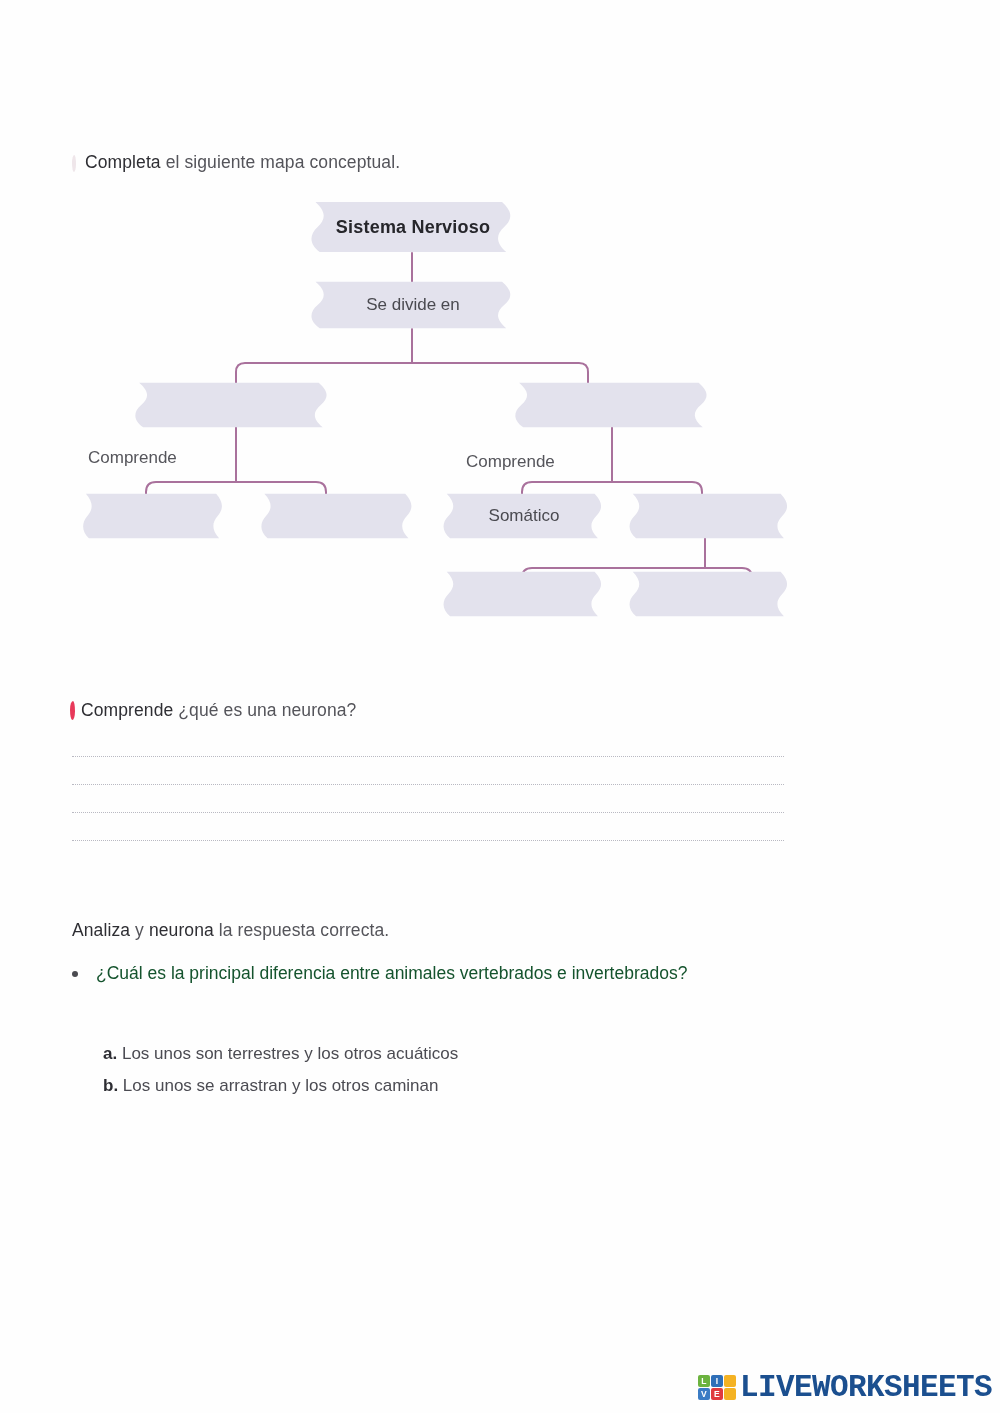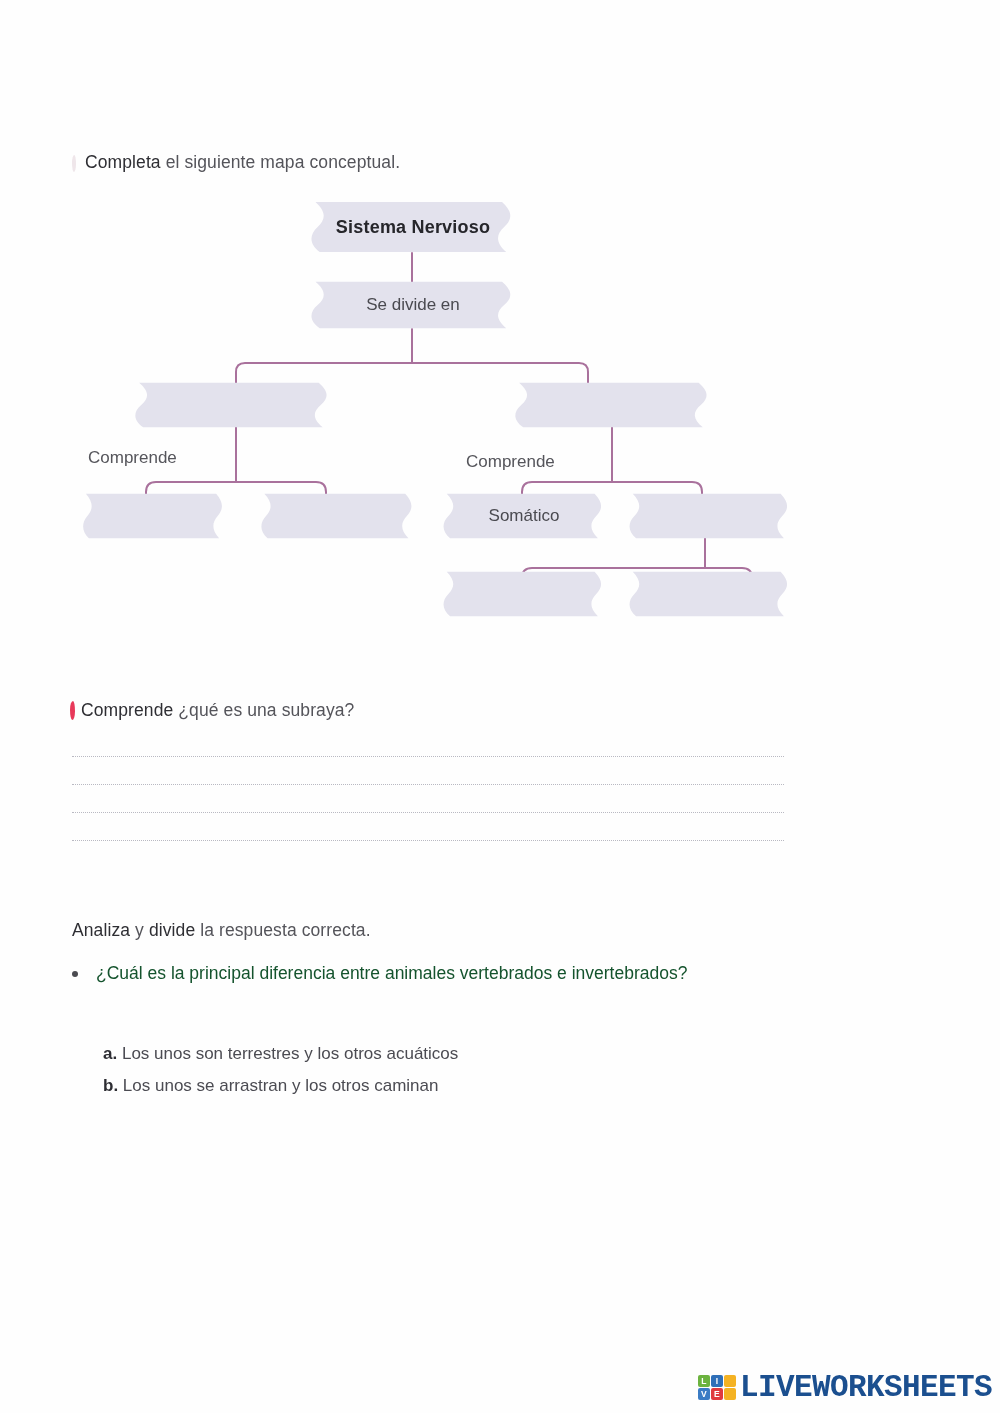--- a/index.html
+++ b/index.html
@@ -236,28 +236,28 @@
 
 
     <div class="node-text" style="left:626px; top:570px; width:168px; height:48px;"></div>
 
     <div class="side-label" style="left:88px; top:448px;">Comprende</div>
 
     <div class="side-label" style="left:466px; top:452px;">Comprende</div>
   </div>
 
   <div class="red-marker" style="left:70px; top:701px;"></div>
-  <div class="instr" style="left:81px; top:700px;"><b>Comprende</b><span> ¿qué es una subraya?</span></div>
+  <div class="instr" style="left:81px; top:700px;"><b>Comprende</b><span> ¿qué es una neurona?</span></div>
 
   <div class="dotline" style="left:72px; top:756px; width:712px;"></div>
   <div class="dotline" style="left:72px; top:784px; width:712px;"></div>
   <div class="dotline" style="left:72px; top:812px; width:712px;"></div>
   <div class="dotline" style="left:72px; top:840px; width:712px;"></div>
 
-  <div class="instr" style="left:72px; top:920px;"><b>Analiza</b><span> y </span><b>divide</b><span> la respuesta correcta.</span></div>
+  <div class="instr" style="left:72px; top:920px;"><b>Analiza</b><span> y </span><b>neurona</b><span> la respuesta correcta.</span></div>
 
   <div class="q-bullet" style="left:72px; top:971px;"></div>
   <div class="q-text" style="left:96px; top:963px;">¿Cuál es la principal diferencia entre animales vertebrados e invertebrados?</div>
 
   <div class="opt" style="left:103px; top:1004px;"><b>a.</b><span>&nbsp;</span><span>Los unos son terrestres y los otros acuáticos</span></div>
 
   <div class="opt" style="left:103px; top:1036px;"><b>b.</b><span>&nbsp;</span><span>Los unos se arrastran y los otros caminan</span></div>
 
 
 

